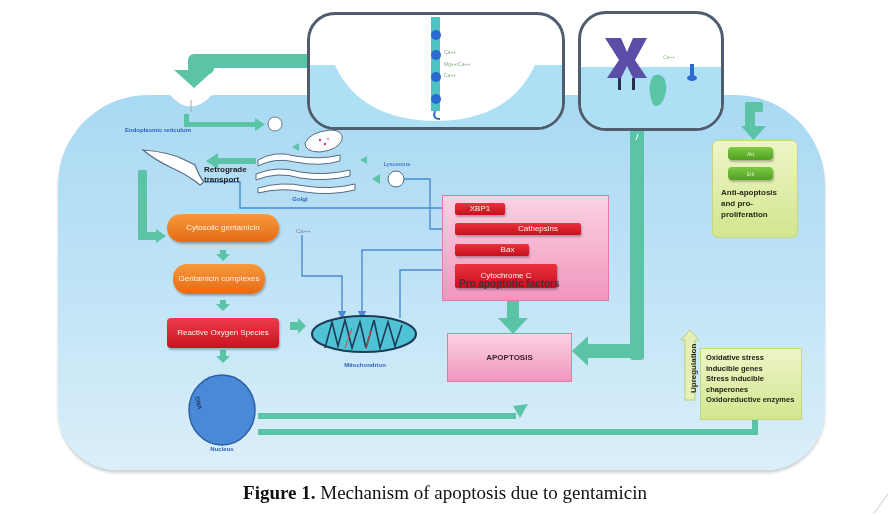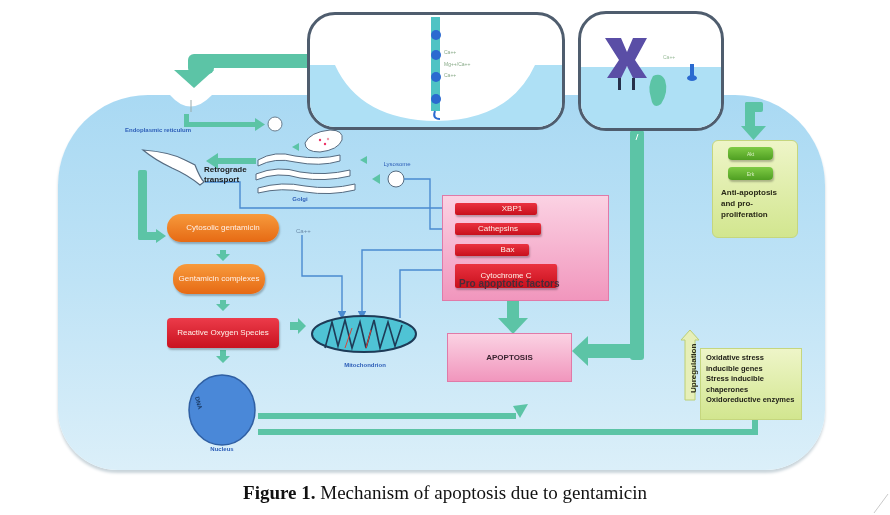--- a/index.html
+++ b/index.html
@@ -180,22 +180,22 @@
   <div class="abs label-blue" style="left:325px;top:362px;width:80px;">Mitochondrion</div>
   <div class="abs label-blue" style="left:192px;top:446px;width:60px;">Nucleus</div>
   <div class="abs" style="left:192px;top:400px;font-size:6px;font-weight:bold;color:#1a3b66;transform:rotate(75deg);">DNA</div>
   <div class="abs" style="left:296px;top:228px;font-size:6px;color:#6a8aa8;">Ca++</div>
 
   <div class="abs ibox orange" style="left:167px;top:214px;width:112px;height:28px;">Cytosolic gentamicin</div>
   <div class="abs ibox orange" style="left:173px;top:264px;width:92px;height:30px;">Gentamicin complexes</div>
   <div class="abs ibox red" style="left:167px;top:318px;width:112px;height:30px;">Reactive Oxygen Species</div>
 
   <div class="abs pink" style="left:442px;top:195px;width:165px;height:104px;">
-    <div class="abs ibox redchip" style="left:12px;top:7px;width:50px;height:12px;padding-left:32px;">XBP1</div>
-    <div class="abs ibox redchip" style="left:12px;top:27px;width:86px;height:12px;">Cathepsins</div>
+    <div class="abs ibox redchip" style="left:12px;top:7px;width:50px;height:12px;">XBP1</div>
+    <div class="abs ibox redchip" style="left:12px;top:27px;width:86px;height:12px;padding-left:40px;">Cathepsins</div>
     <div class="abs ibox redchip" style="left:12px;top:48px;width:43px;height:12px;padding-left:31px;">Bax</div>
     <div class="abs ibox redchip" style="left:12px;top:68px;width:102px;height:24px;">Cytochrome C</div>
     <div class="abs" style="left:16px;top:82px;font-size:10px;font-weight:bold;color:#4a2b38;">Pro apoptotic factors</div>
   </div>
 
   <div class="abs pink" style="left:447px;top:333px;width:123px;height:47px;display:flex;align-items:center;justify-content:center;font-size:8px;font-weight:bold;color:#3a2430;">APOPTOSIS</div>
 
   <div class="abs greenpanel" style="left:712px;top:140px;width:84px;height:96px;border-radius:6px;">
     <div class="abs ibox" style="left:15px;top:6px;width:45px;height:13px;background:linear-gradient(180deg,#7fcb45,#4f9f22);color:#d9f0c4;font-size:5px;">Akt</div>
     <div class="abs ibox" style="left:15px;top:26px;width:45px;height:13px;background:linear-gradient(180deg,#7fcb45,#4f9f22);color:#d9f0c4;font-size:5px;">Erk</div>

